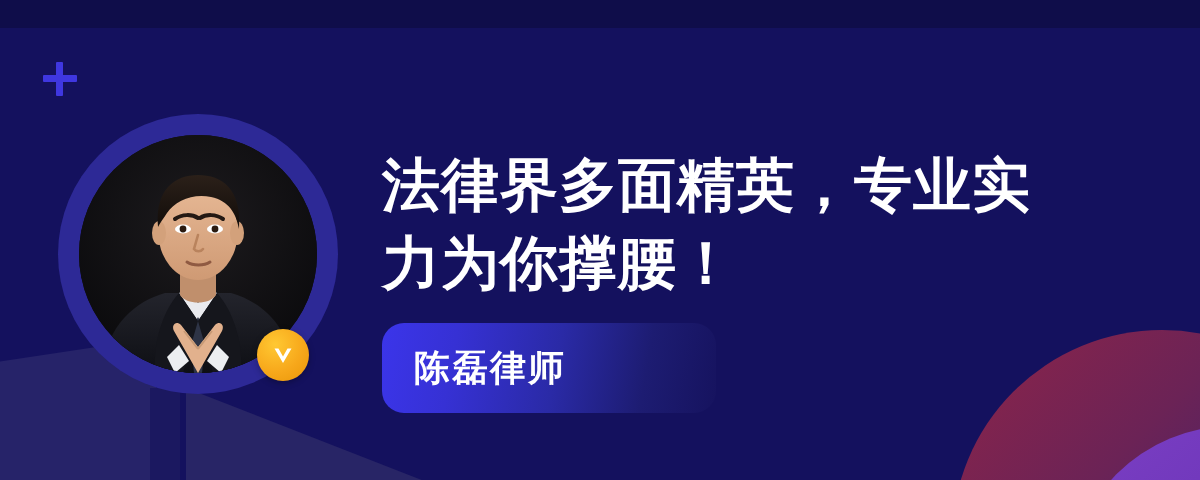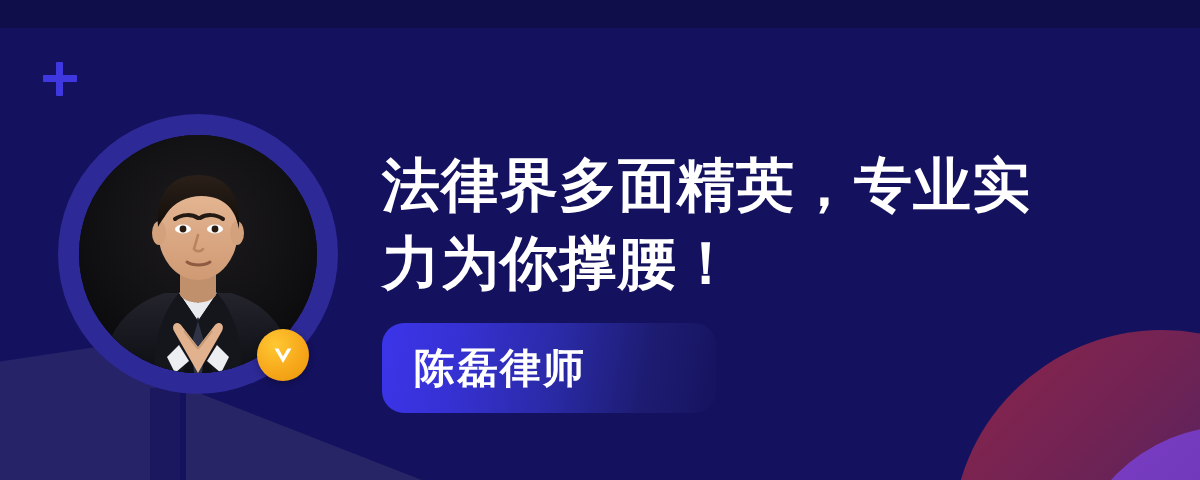--- a/index.html
+++ b/index.html
@@ -144,21 +144,21 @@
     top: 295px;
     width: 334px;
     height: 90px;
     border-radius: 22px;
     background: linear-gradient(100deg, #3b35ea 0%, #3631d4 22%, #2a2aa6 52%, #1d1c72 78%, #16135f 100%);
     display: flex;
     align-items: center;
   }
   .name-pill .name-text {
     color: #ffffff;
-    font-size: 41px;
+    font-size: 36px;
     font-weight: bold;
     letter-spacing: 2px;
     margin-left: 32px;
   }
 </style>
 </head>
 <body>
 
 <div class="banner">
 

